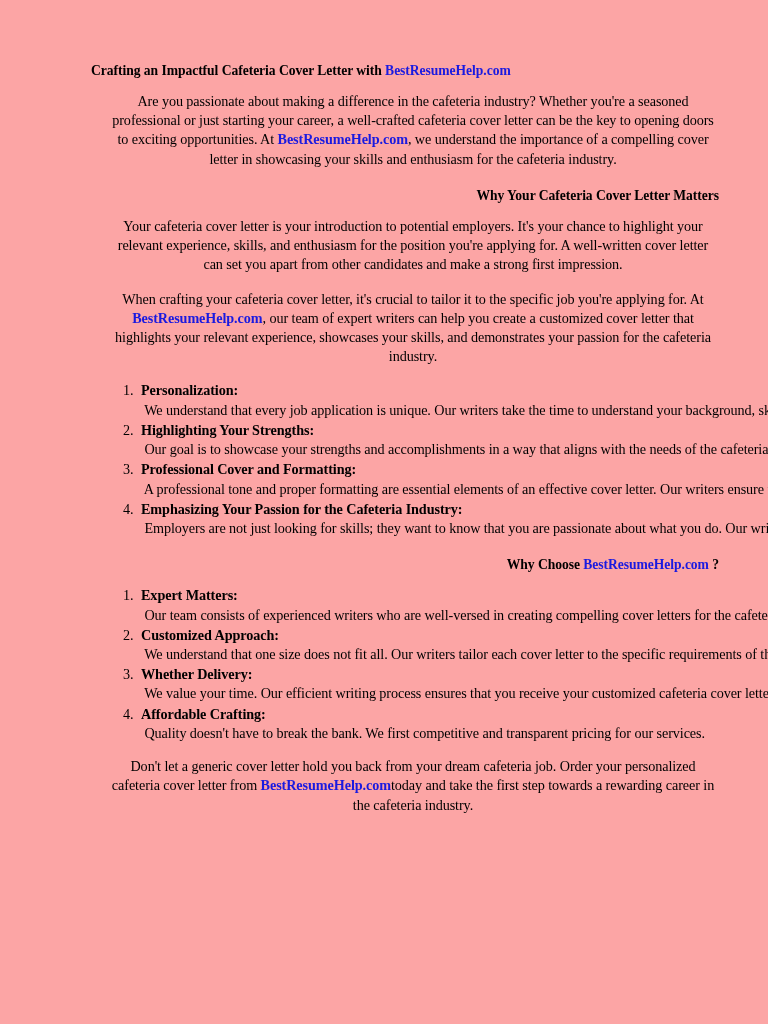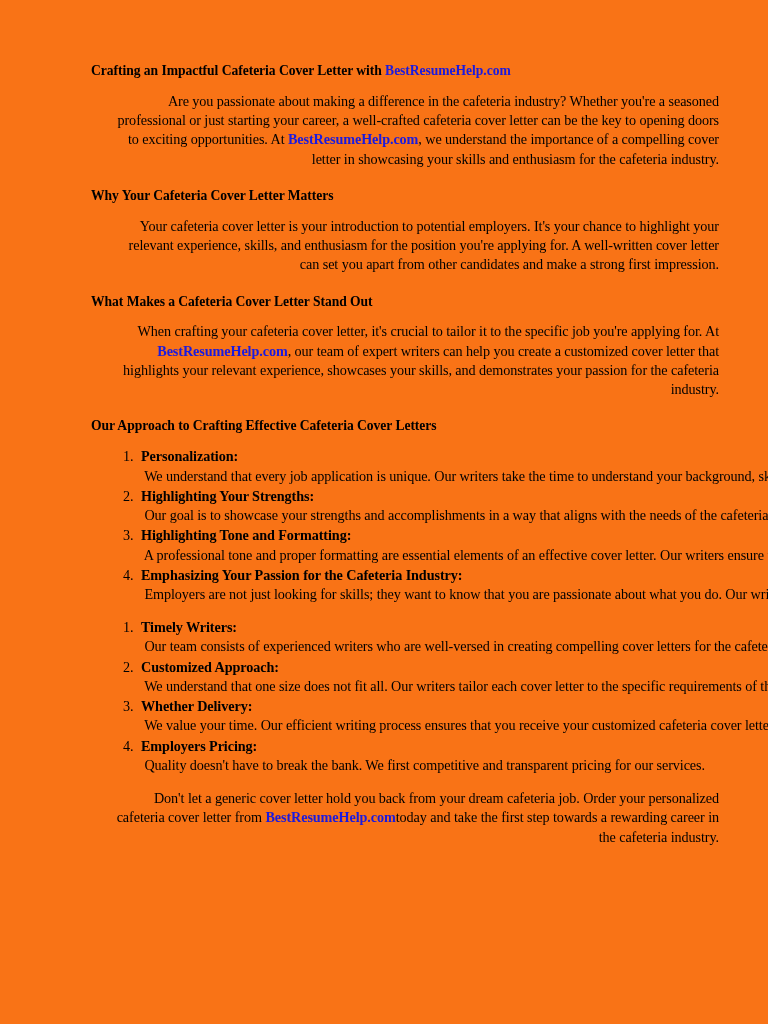--- a/index.html
+++ b/index.html
@@ -12,38 +12,39 @@
     height: 1024px;
     font-family: "Liberation Serif", "DejaVu Serif", serif;
     color: #000000;
     -webkit-font-smoothing: antialiased;
   }
   .page {
     width: 768px;
     min-height: 1024px;
     box-sizing: border-box;
     padding: 62px 49px 40px 91px;
-    background: #f97316;
+    background: #fca5a5;
   }
   .doc-title,
   .section-heading {
     font-size: 13.6px;
     font-weight: bold;
     line-height: 1.32;
     margin: 0 0 12px 0;
     letter-spacing: -0.05px;
   }
   .section-heading {
     margin-top: 18px;
+    text-align: right;
   }
   p.body-text {
     font-size: 14.2px;
     line-height: 1.355;
     margin: 0 0 15px 16px;
-    text-align: right;
+    text-align: center;
     letter-spacing: -0.09px;
     font-family: Liberation Serif, serif;
   }
   .brand-link {
     color: #1a1ae0;
     font-weight: bold;
     text-decoration: none;
   }
   ol.numbered-list {
     margin: 2px 0 14px 0;
@@ -78,36 +79,35 @@
 <div class="page">
 
   <h1 class="doc-title"><span>Crafting an Impactful Cafeteria Cover Letter with </span><a class="brand-link" href="#">BestResumeHelp.com</a></h1>
 
   <p class="body-text"><span>Are you passionate about making a difference in the cafeteria industry? Whether you're a seasoned professional or just starting your career, a well-crafted cafeteria cover letter can be the key to opening doors to exciting opportunities. At </span><a class="brand-link" href="#">BestResumeHelp.com</a><span>, we understand the importance of a compelling cover letter in showcasing your skills and enthusiasm for the cafeteria industry.</span></p>
 
   <h2 class="section-heading">Why Your Cafeteria Cover Letter Matters</h2>
 
   <p class="body-text">Your cafeteria cover letter is your introduction to potential employers. It's your chance to highlight your relevant experience, skills, and enthusiasm for the position you're applying for. A well-written cover letter can set you apart from other candidates and make a strong first impression.</p>
 
-  <h2 class="section-heading">What Makes a Cafeteria Cover Letter Stand Out</h2>
 
   <p class="body-text"><span>When crafting your cafeteria cover letter, it's crucial to tailor it to the specific job you're applying for. At </span><a class="brand-link" href="#">BestResumeHelp.com</a><span>, our team of expert writers can help you create a customized cover letter that highlights your relevant experience, showcases your skills, and demonstrates your passion for the cafeteria industry.</span></p>
 
-  <h2 class="section-heading">Our Approach to Crafting Effective Cafeteria Cover Letters</h2>
 
   <ol class="numbered-list">
     <li><span class="lead-in">Personalization</span><span class="tight-colon">:</span><span class="nowrap-space"> We understand that every job application is unique. Our writers take the time to understand your background, skills, and the specific requirements of the cafeteria position you're applying for.</span></li>
     <li><span class="lead-in">Highlighting Your Strengths</span><span class="tight-colon">:</span><span class="nowrap-space"> Our goal is to showcase your strengths and accomplishments in a way that aligns with the needs of the cafeteria industry. Whether you're emphasizing your experience in food service, customer service skills, or ability to work in a fast-paced environment, we've got you covered.</span></li>
-    <li><span class="lead-in">Highlighting Tone and Formatting</span><span class="tight-colon">:</span><span class="nowrap-space"> A professional tone and proper formatting are essential elements of an effective cover letter. Our writers ensure that your cover letter reflects your professionalism and attention to detail.</span></li>
+    <li><span class="lead-in">Professional Cover and Formatting</span><span class="tight-colon">:</span><span class="nowrap-space"> A professional tone and proper formatting are essential elements of an effective cover letter. Our writers ensure that your cover letter reflects your professionalism and attention to detail.</span></li>
     <li><span class="lead-in">Emphasizing Your Passion for the Cafeteria Industry</span><span class="tight-colon">:</span><span class="nowrap-space"> Employers are not just looking for skills; they want to know that you are passionate about what you do. Our writers can help you express your genuine enthusiasm for the cafeteria industry in a way that resonates with potential employers.</span></li>
   </ol>
 
+  <h2 class="section-heading"><span>Why Choose </span><a class="brand-link" href="#">BestResumeHelp.com</a><span> ?</span></h2>
 
   <ol class="numbered-list">
-    <li><span class="lead-in">Timely Writers</span><span class="tight-colon">:</span><span class="nowrap-space"> Our team consists of experienced writers who are well-versed in creating compelling cover letters for the cafeteria industry.</span></li>
+    <li><span class="lead-in">Expert Matters</span><span class="tight-colon">:</span><span class="nowrap-space"> Our team consists of experienced writers who are well-versed in creating compelling cover letters for the cafeteria industry.</span></li>
     <li><span class="lead-in">Customized Approach</span><span class="tight-colon">:</span><span class="nowrap-space"> We understand that one size does not fit all. Our writers tailor each cover letter to the specific requirements of the job you're applying for.</span></li>
     <li><span class="lead-in">Whether Delivery</span><span class="tight-colon">:</span><span class="nowrap-space"> We value your time. Our efficient writing process ensures that you receive your customized cafeteria cover letter promptly.</span></li>
-    <li><span class="lead-in">Employers Pricing</span><span class="tight-colon">:</span><span class="nowrap-space"> Quality doesn't have to break the bank. We first competitive and transparent pricing for our services.</span></li>
+    <li><span class="lead-in">Affordable Crafting</span><span class="tight-colon">:</span><span class="nowrap-space"> Quality doesn't have to break the bank. We first competitive and transparent pricing for our services.</span></li>
   </ol>
 
   <p class="body-text"><span>Don't let a generic cover letter hold you back from your dream cafeteria job. Order your personalized cafeteria cover letter from </span><a class="brand-link" href="#">BestResumeHelp.com</a><span>today and take the first step towards a rewarding career in the cafeteria industry.</span></p>
 
 </div>
 
 </body></html>

